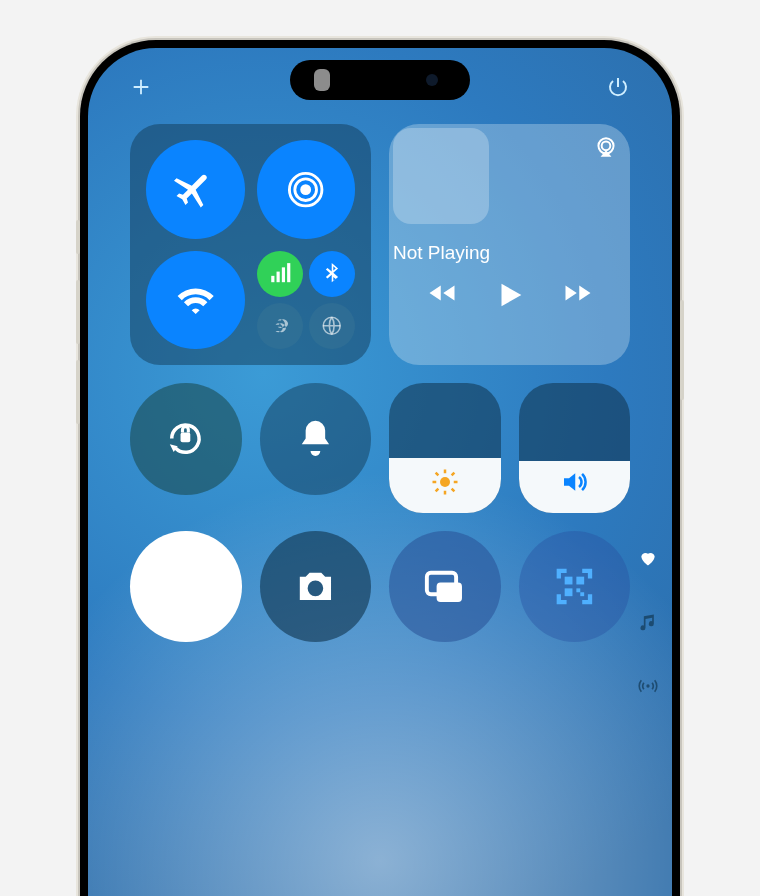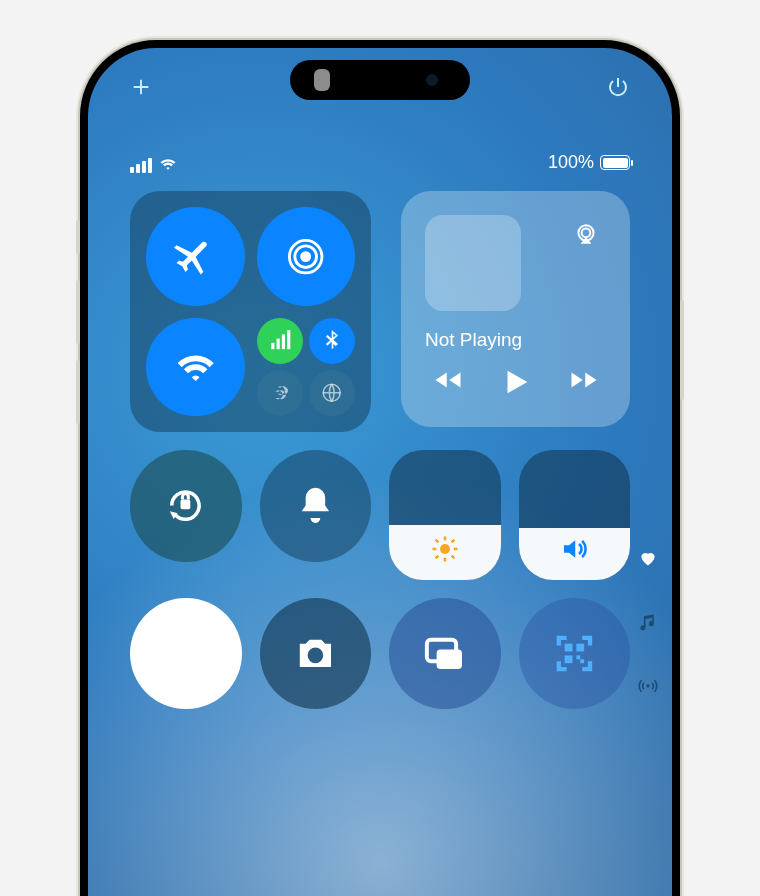--- a/index.html
+++ b/index.html
@@ -83,21 +83,21 @@
     position:relative;
   }
   .conn-tile{
     grid-column:1/3; grid-row:1/3; aspect-ratio:1;
     display:grid; grid-template-columns:1fr 1fr; grid-template-rows:1fr 1fr;
     padding:16px; gap:12px;
   }
   .media-tile{
     grid-column:3/5; grid-row:1/3; aspect-ratio:1;
     background: rgba(220,235,245,0.32);
-    padding:24px; color:#fff;margin-left:12px;
+    padding:4px; color:#fff;
   }
   .circle{
     border-radius:50%; display:flex; align-items:center; justify-content:center;
   }
   .conn-btn{ width:100%; aspect-ratio:1; }
   .conn-btn.blue{ background:#0a84ff; }
   .conn-btn svg{ width:44%; height:44%; fill:#fff; }
   .sub-cluster{
     display:grid; grid-template-columns:1fr 1fr; grid-template-rows:1fr 1fr;
     gap:6px;
@@ -188,39 +188,20 @@
             <path fill="#cfeeff" d="M11 4h2v7h7v2h-7v7h-2v-7H4v-2h7z"></path>
           </svg>
       </span>
       <span>
         <svg viewBox="0 0 24 24" width="24" height="24">
             <path fill="none" stroke="#cfeeff" stroke-width="2" d="M12 3v9M7 6a8 8 0 1 0 10 0"></path>
           </svg>
       </span>
     </div>
 
-    <div class="status-row">
-      <div class="status-left">
-        <div class="bars">
-          <span></span>
-            <span></span>
-            <span></span>
-            <span></span>
-        </div>
-        <svg viewBox="0 0 24 24" width="20" height="20">
-            <path fill="#fff" d="M12 20l-2-2a3 3 0 0 1 4 0zM5 13l-2-2a13 13 0 0 1 18 0l-2 2a10 10 0 0 0-14 0zm3 3-2-2a8 8 0 0 1 12 0l-2 2a5 5 0 0 0-8 0z"></path>
-          </svg>
-      </div>
-      <div class="battery">
-        <span>100%</span>
-        <div class="batt-body">
-            <div class="batt-fill"></div>
-          </div>
-      </div>
-    </div>
 
     <div class="grid">
 
       <div class="tile conn-tile">
         <div class="circle conn-btn blue">
           <svg viewBox="0 0 24 24">
               <path d="M21 15l-9-3V4a1.5 1.5 0 0 0-3 0v8l-9 3v2l9-2v4l-2 1v2l3.5-1 3.5 1v-2l-2-1v-4l9 2z" transform="rotate(45 12 12)"></path>
             </svg>
         </div>
         <div class="circle conn-btn blue">

